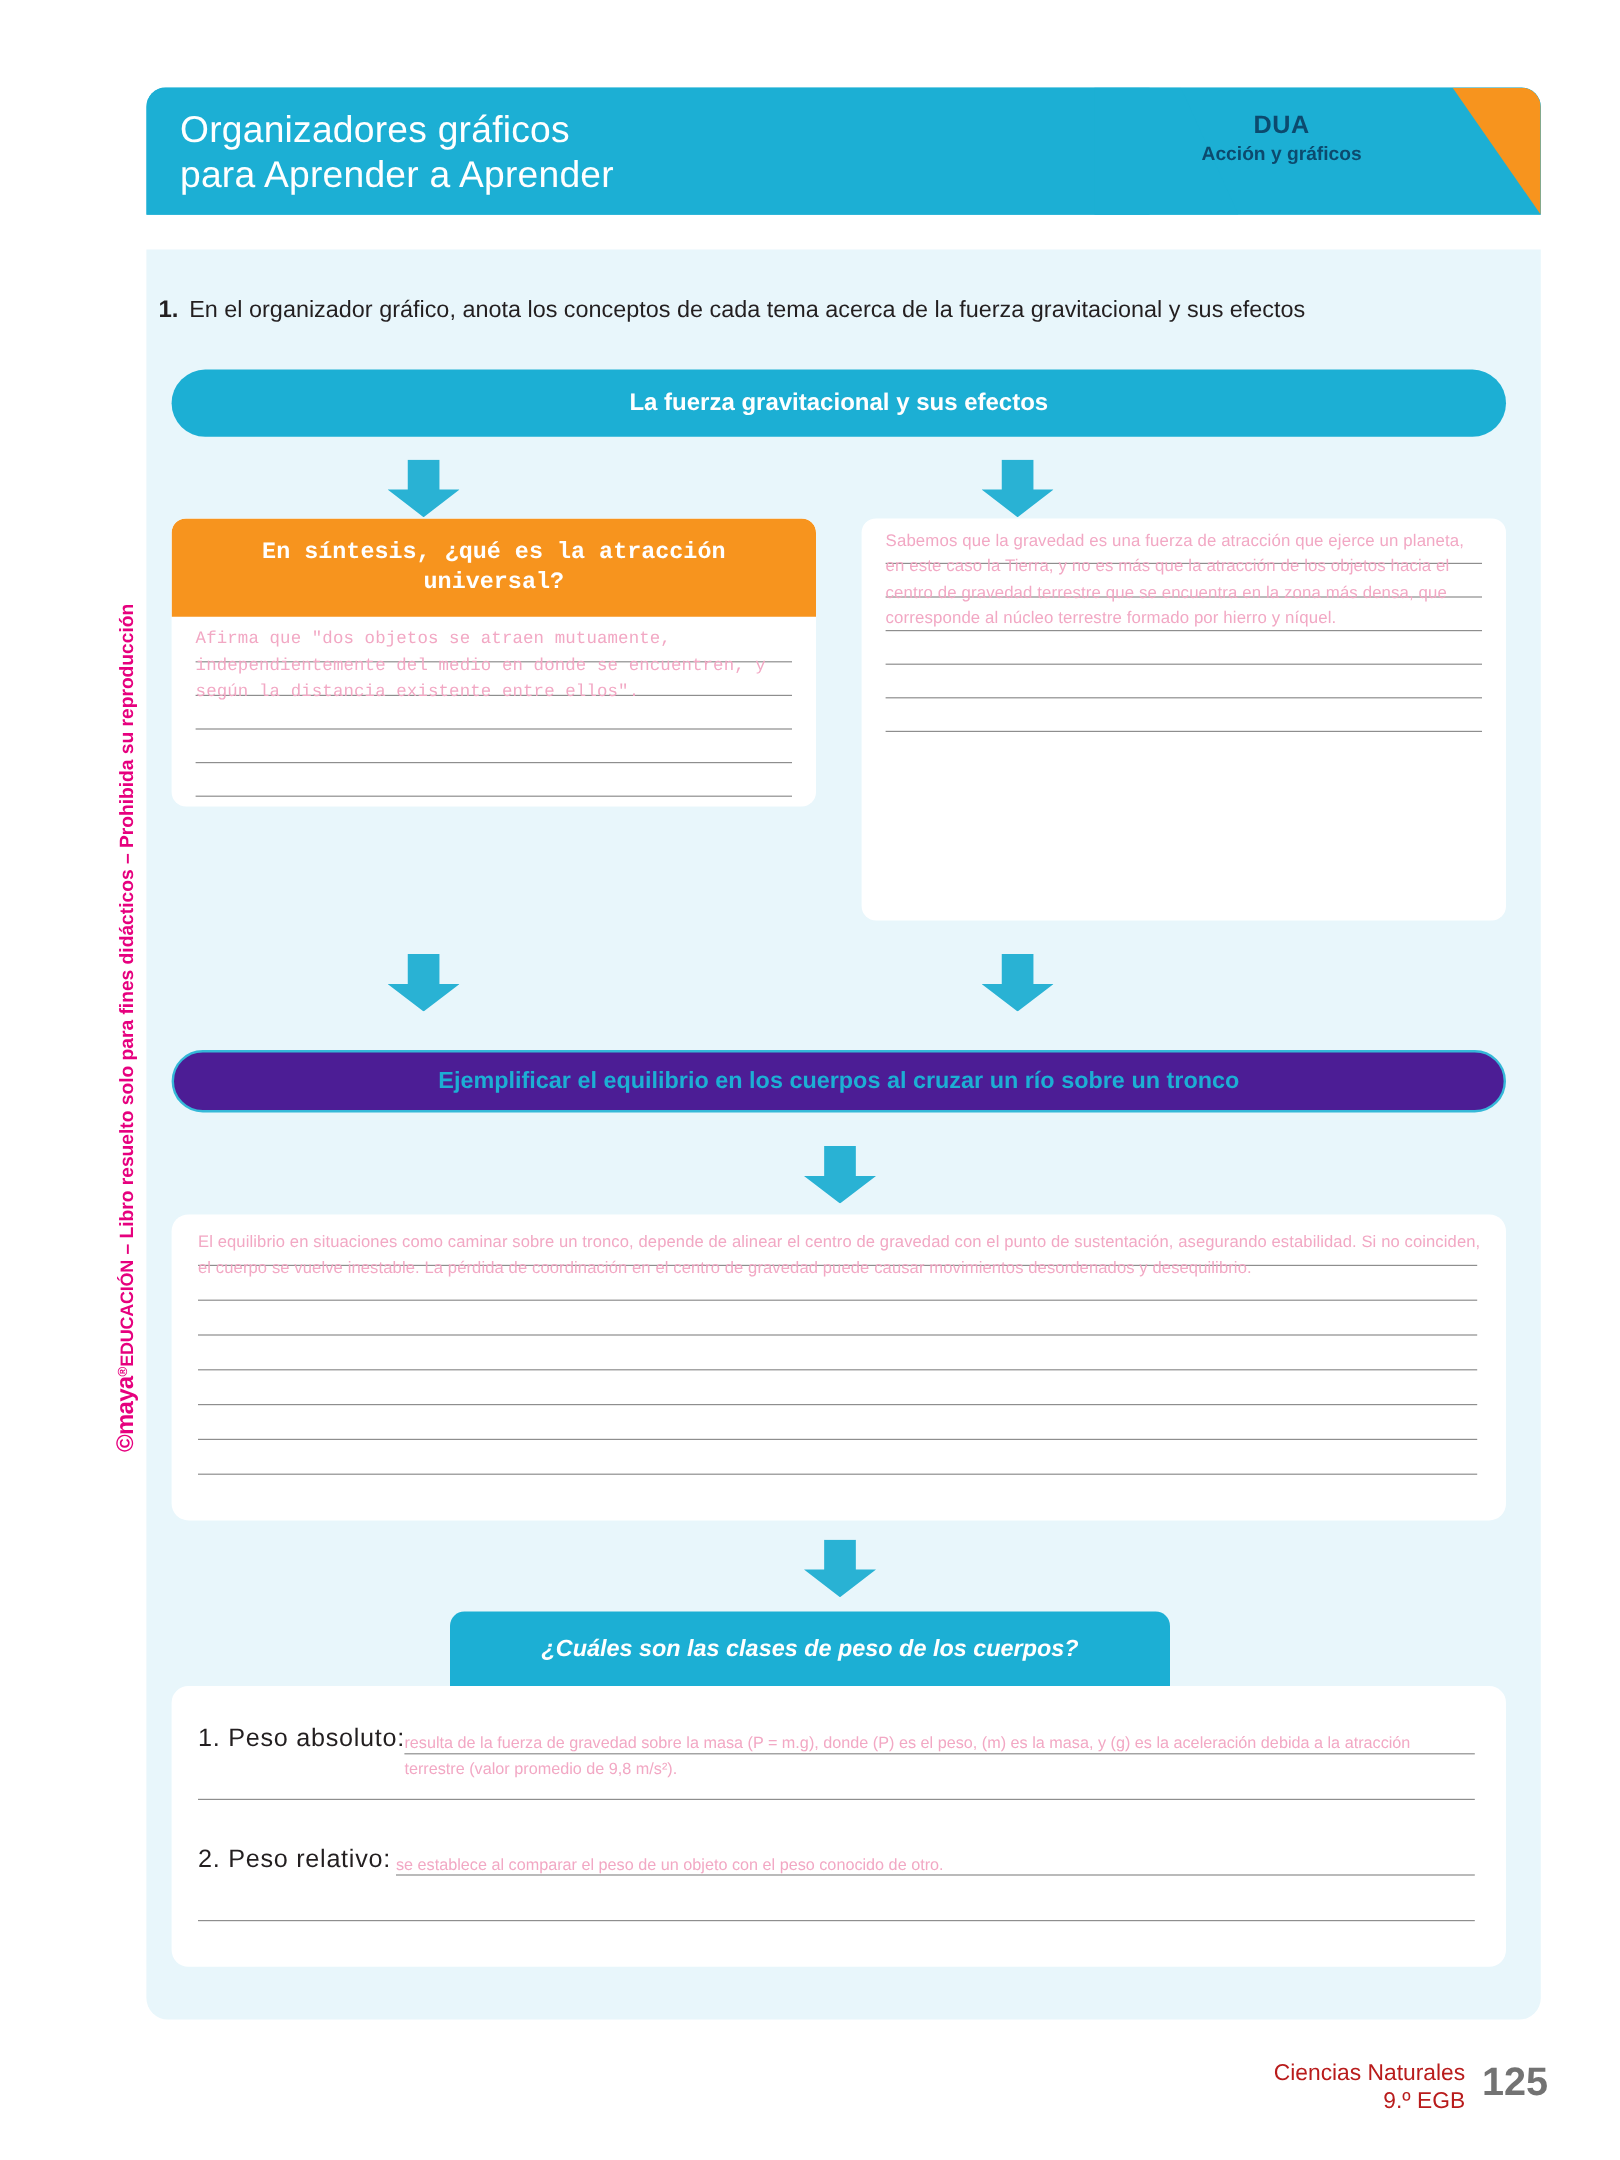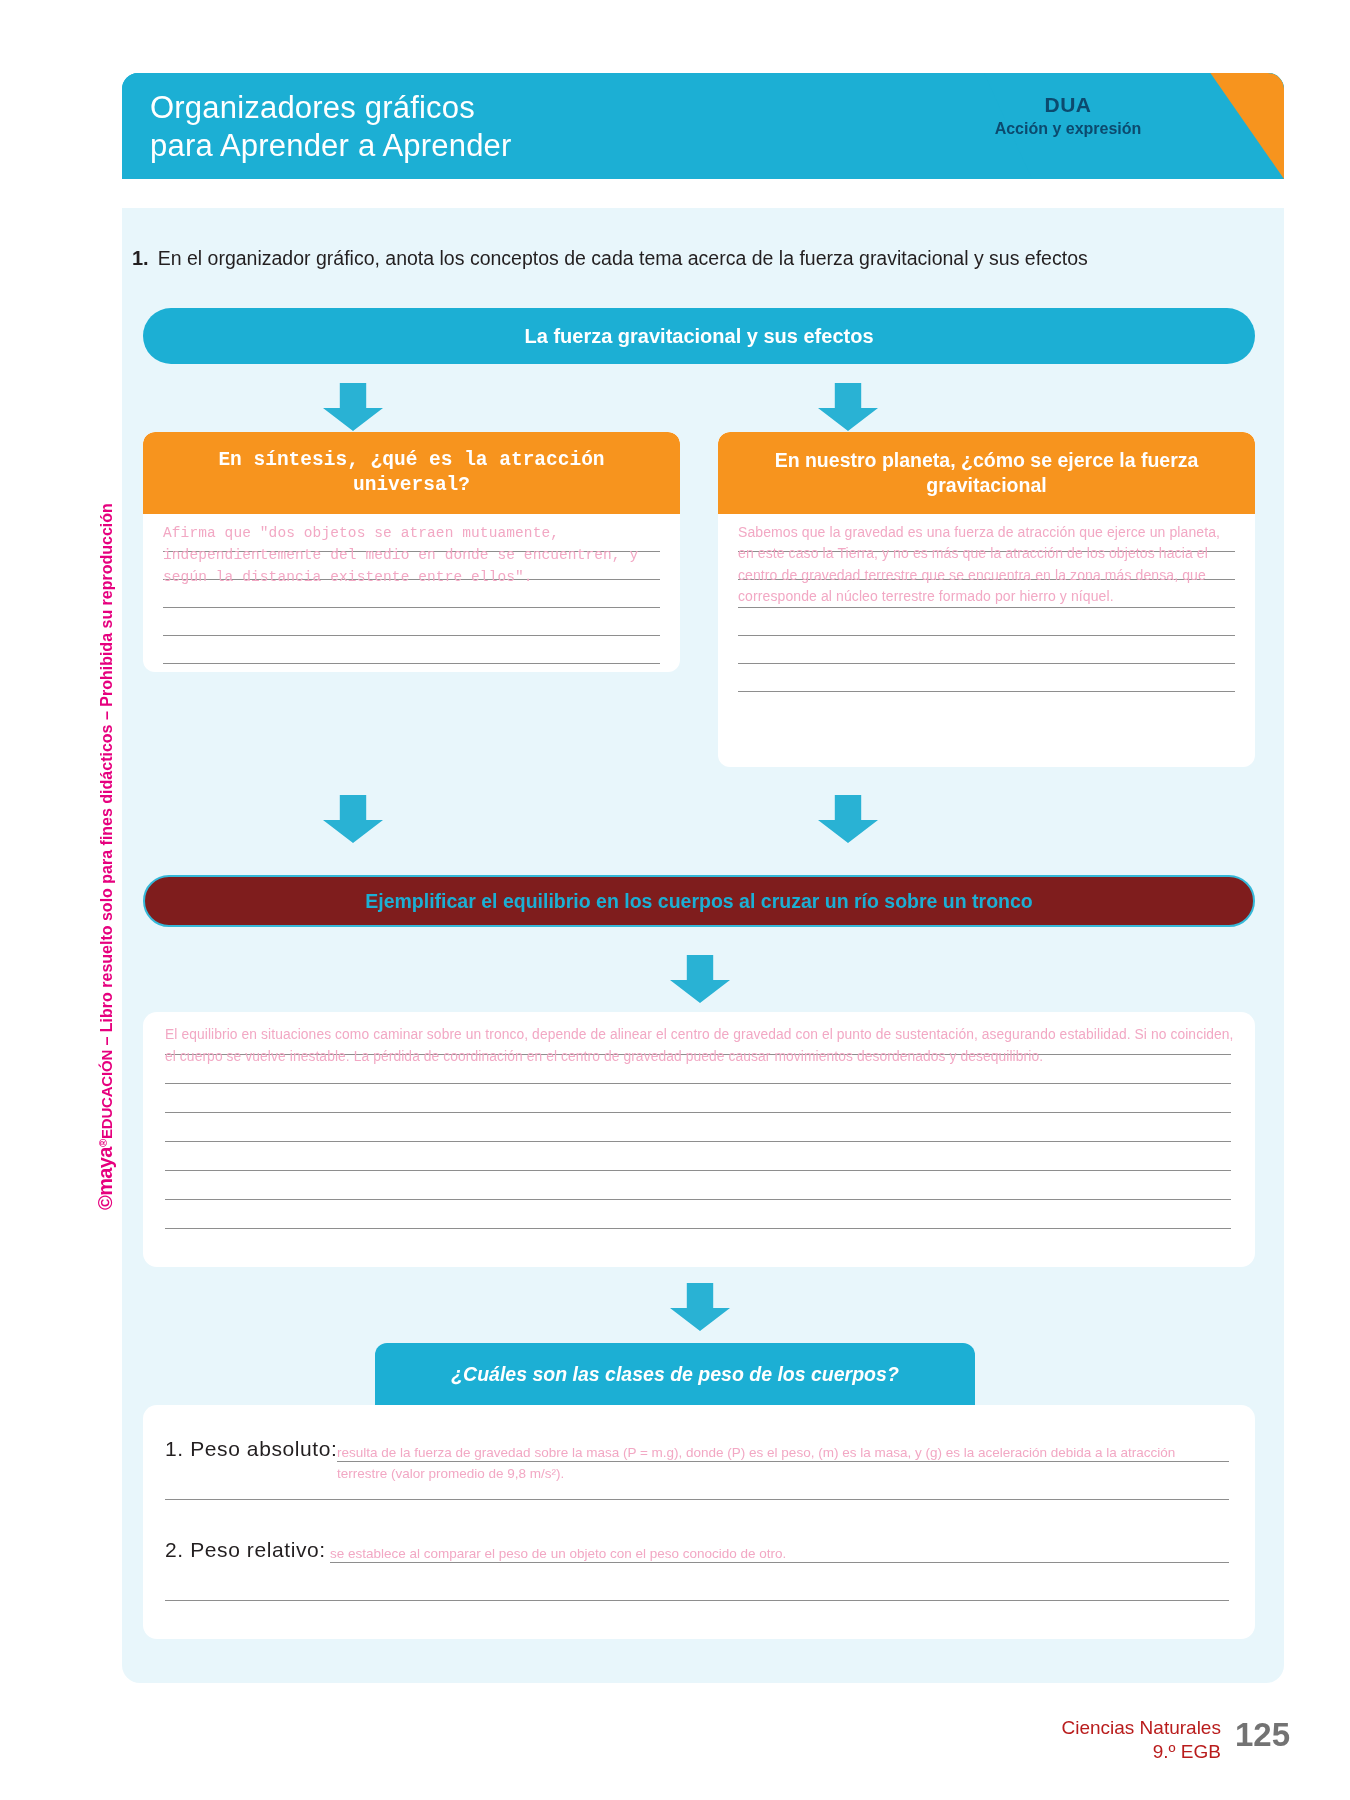--- a/index.html
+++ b/index.html
@@ -182,21 +182,21 @@
     line-height: 1.53;
   }
 
   
   .pill-outline {
     position: absolute;
     left: 143px;
     top: 875px;
     width: 1112px;
     height: 52px;
-    background: #7f1d1d;
+    background: #4c1d95;
     border: 2px solid #35b8d8;
     border-radius: 26px;
     display: flex;
     align-items: center;
     justify-content: center;
     color: #1cafd4;
     font-size: 19.5px;
     font-weight: bold;
   }
 
@@ -317,21 +317,21 @@
 <body>
 
 <div class="header">
   <div class="header-right-slab"></div>
   <div class="header-left-slab"></div>
   <div class="header-diag"></div>
   <div class="header-title">Organizadores gráficos
 para Aprender a Aprender</div>
   <div class="header-badge">
     <div class="badge-main">DUA</div>
-    <div class="badge-sub">Acción y expresión</div>
+    <div class="badge-sub">Acción y gráficos</div>
   </div>
   <div class="header-corner-inner"></div>
 </div>
 
 <div class="panel"></div>
 
 <div class="instruction">
   <span class="num">1.</span><span>En el organizador gráfico, anota los conceptos de cada tema acerca de la fuerza gravitacional y sus efectos</span>
 </div>
 
@@ -349,21 +349,20 @@
       <div class="rule"></div>
       <div class="rule"></div>
       <div class="rule"></div>
       <div class="rule"></div>
     </div>
     <div class="answer">Afirma que "dos objetos se atraen mutuamente, independientemente del medio en donde se encuentren, y según la distancia existente entre ellos".</div>
   </div>
 </div>
 
 <div class="card" style="left:718px; top:432px; width:537px; height:335px;">
-  <div class="card-head" style="height:82px;">En nuestro planeta, ¿cómo se ejerce la fuerza gravitacional</div>
   <div class="card-body">
     <div class="lines">
       <div class="rule"></div>
       <div class="rule"></div>
       <div class="rule"></div>
       <div class="rule"></div>
       <div class="rule"></div>
       <div class="rule"></div>
     </div>
     <div class="answer dense">Sabemos que la gravedad es una fuerza de atracción que ejerce un planeta, en este caso la Tierra, y no es más que la atracción de los objetos hacia el centro de gravedad terrestre que se encuentra en la zona más densa, que corresponde al núcleo terrestre formado por hierro y níquel.</div>

